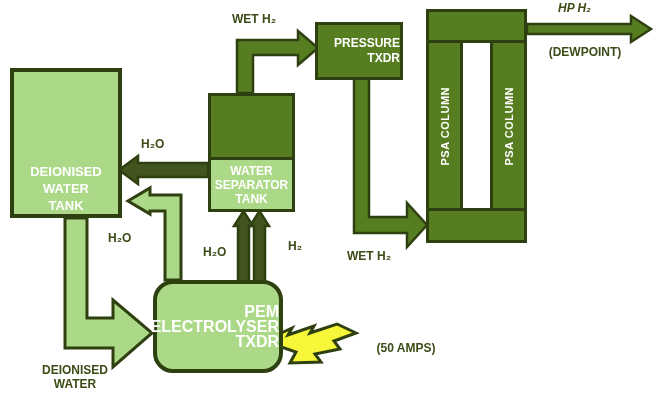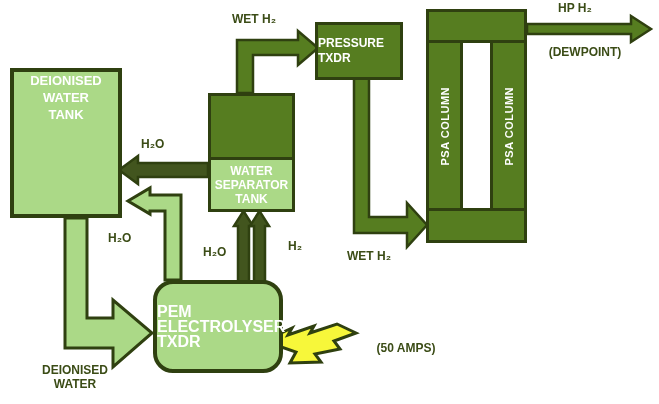--- a/index.html
+++ b/index.html
@@ -3,21 +3,21 @@
 <meta charset="utf-8">
 <style>
   html,body { margin:0; padding:0; }
   body {
     width:659px; height:404px; position:relative; background:#ffffff;
     font-family:"Liberation Sans","DejaVu Sans",sans-serif; overflow:hidden;
   }
   svg.pipes { position:absolute; left:0; top:0; z-index:1; }
   .box {
     position:absolute; box-sizing:border-box; z-index:2;
-    display:flex; align-items:flex-start; justify-content:center; text-align:center;
+    display:flex; align-items:flex-end; justify-content:center; text-align:center;
     color:#ffffff; font-weight:bold;
   }
   .box span { display:block; }
   #deionised-tank {
     left:10px; top:68px; width:112px; height:150px;
     background:#abd987; border:4px solid #2f4010; font-size:13px; line-height:17px;
   }
   #separator-tank {
     left:208px; top:93px; width:87px; height:119px;
     background:#abd987; border:3px solid #2f4010; flex-direction:column;
@@ -117,21 +117,21 @@
   <span>ELECTROLYSER</span>
   <span>TXDR</span>
 </div>
 
 <div class="label" style="left:232px; top:12px;">WET H₂</div>
 <div class="label" style="left:141px; top:137px;">H₂O</div>
 <div class="label" style="left:108px; top:231px;">H₂O</div>
 <div class="label" style="left:203px; top:245px;">H₂O</div>
 <div class="label" style="left:288px; top:239px;">H₂</div>
 <div class="label" style="left:347px; top:249px;">WET H₂</div>
-<div class="label" style="left:558px; top:1px;">HP H₂</div>
+<div class="label" style="left:558px; top:1px;font-style:italic;">HP H₂</div>
 <div class="label center" style="left:535px; top:45px; width:100px;">
   <span style="display:block;">(DEWPOINT)</span>
 </div>
 <div class="label center" style="left:358px; top:341px; width:96px;">
   <span style="display:block;">(50 AMPS)</span>
 </div>
 <div class="label center" style="left:25px; top:363px; width:100px;">
   <span style="display:block;">DEIONISED</span>
   <span style="display:block;">WATER</span>
 </div>

